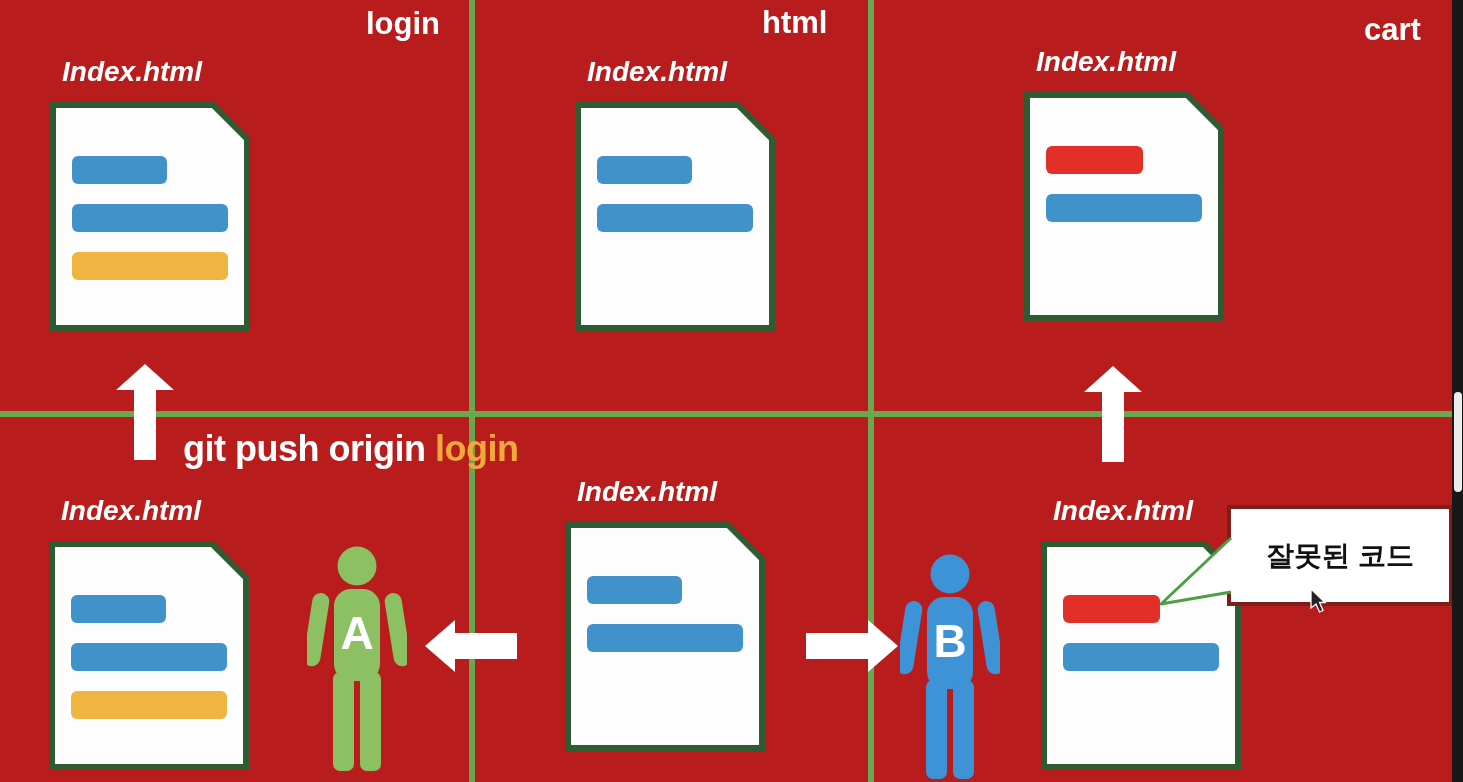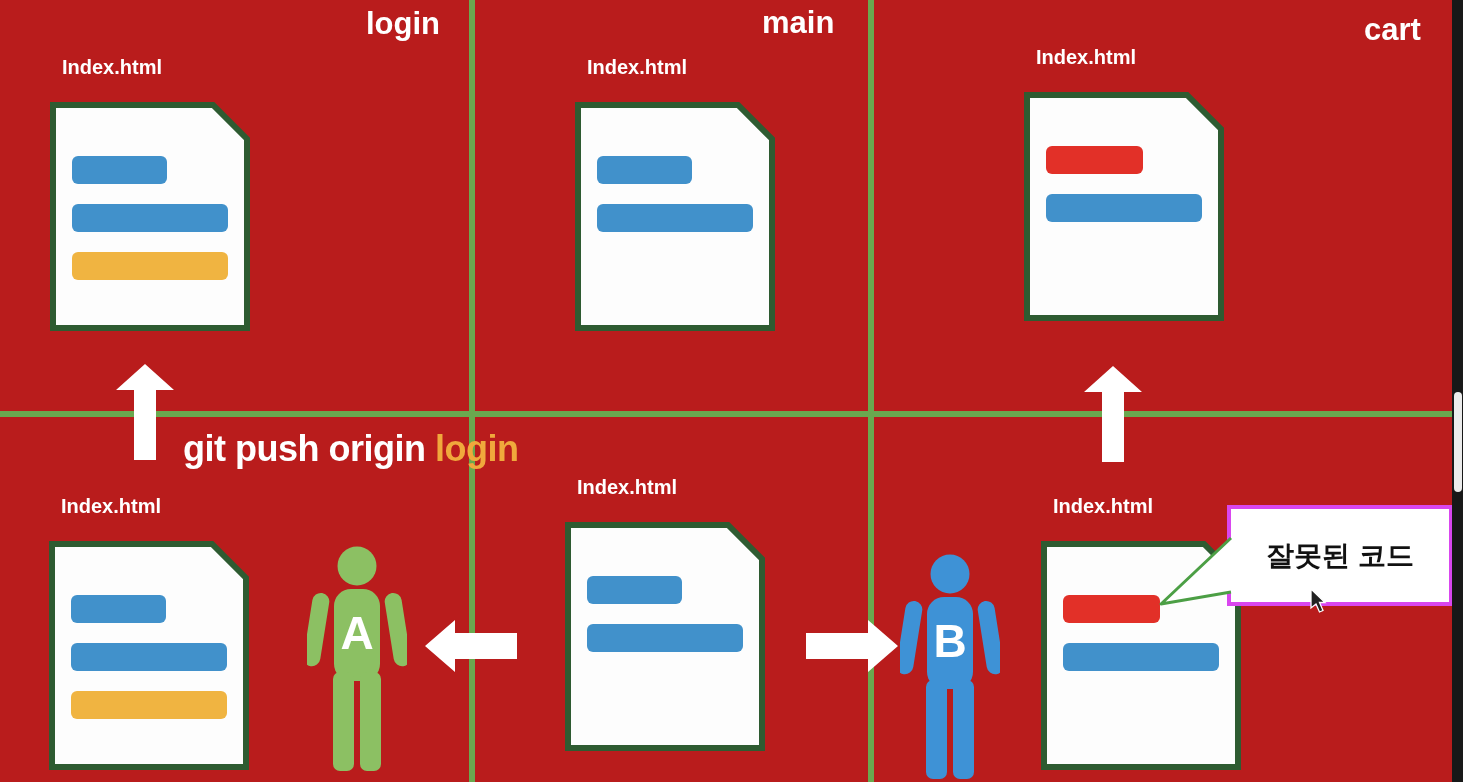--- a/index.html
+++ b/index.html
@@ -7,59 +7,59 @@
     position:relative;width:1463px;height:782px;background:#b91c1c;
     overflow:hidden;font-family:"Liberation Sans","DejaVu Sans",sans-serif;
   }
   
   .vline{position:absolute;top:0;bottom:0;width:6px;background:#6aa84f;z-index:1;}
   .hline{position:absolute;left:0;right:11px;height:6px;background:#6aa84f;z-index:1;}
   
   .branch-label{position:absolute;color:#ffffff;font-weight:bold;font-size:31px;z-index:2;}
   
   .file-group{position:absolute;z-index:2;}
-  .file-label{position:absolute;left:12px;top:0;color:#ffffff;font-weight:bold;font-size:20px;white-space:nowrap;}
+  .file-label{position:absolute;left:12px;top:0;color:#ffffff;font-weight:bold;font-size:28px;white-space:nowrap;font-style:italic;}
   .doc{position:absolute;left:0;top:46px;width:200px;height:229px;}
   .doc svg{position:absolute;left:0;top:0;}
   .bars{position:absolute;left:0;top:0;width:200px;height:229px;}
   .bar{position:absolute;left:22px;height:28px;border-radius:6px;}
   .pos1{top:54px}.pos2{top:102px}.pos3{top:150px}
   .blue-short{width:95px;background:#4191cb;}
   .blue-long{width:156px;background:#4191cb;}
   .yellow-long{width:156px;background:#f0b441;}
   .red-short{width:97px;background:#e23028;}
   
   .arrow{position:absolute;z-index:3;}
   
   .person{position:absolute;z-index:3;}
   .person text{font-family:"Liberation Sans","DejaVu Sans",sans-serif;font-weight:bold;font-size:46px;fill:#ffffff;}
   
   .cmd{position:absolute;color:#ffffff;font-weight:bold;font-size:36px;letter-spacing:-0.5px;white-space:nowrap;z-index:3;}
   .cmd .branch{color:#f0a83c;}
   
   .bubble{position:absolute;left:1227px;top:505px;width:226px;height:101px;background:#ffffff;
-    border:4px solid #d946ef;box-sizing:border-box;z-index:4;display:flex;align-items:center;justify-content:center;}
+    border:4px solid #7f1d1d;box-sizing:border-box;z-index:4;display:flex;align-items:center;justify-content:center;}
   .bubble-text{color:#111111;font-weight:bold;font-size:28px;white-space:nowrap;}
   .bubble-tail{position:absolute;left:1155px;top:530px;z-index:5;}
   .cursor{position:absolute;left:1310px;top:588px;z-index:6;}
   
   .scrollbar-track{position:absolute;right:0;top:0;width:11px;height:782px;background:#181818;z-index:6;}
   .scrollbar-thumb{position:absolute;left:2px;top:392px;width:8px;height:100px;background:#ececec;border-radius:4px;}
 </style>
 </head>
 <body>
 
 <div class="stage">
 
   <div class="vline" style="left:469px"></div>
   <div class="vline" style="left:868px"></div>
   <div class="hline" style="top:411px"></div>
 
   <div class="branch-label" style="left:366px;top:6px">login</div>
-  <div class="branch-label" style="left:762px;top:5px">main</div>
+  <div class="branch-label" style="left:762px;top:5px">html</div>
   <div class="branch-label" style="left:1364px;top:12px">cart</div>
 
   <div class="file-group" style="left:50px;top:56px">
     <div class="file-label">Index.html</div>
     <div class="doc">
       <svg width="200" height="229">
         <polygon points="3,3 163,3 197,37 197,226 3,226" fill="#fdfdfd" stroke="#2e5b31" stroke-width="6"></polygon>
       </svg>
       <div class="bars">
           <div class="bar pos1 blue-short"></div>

